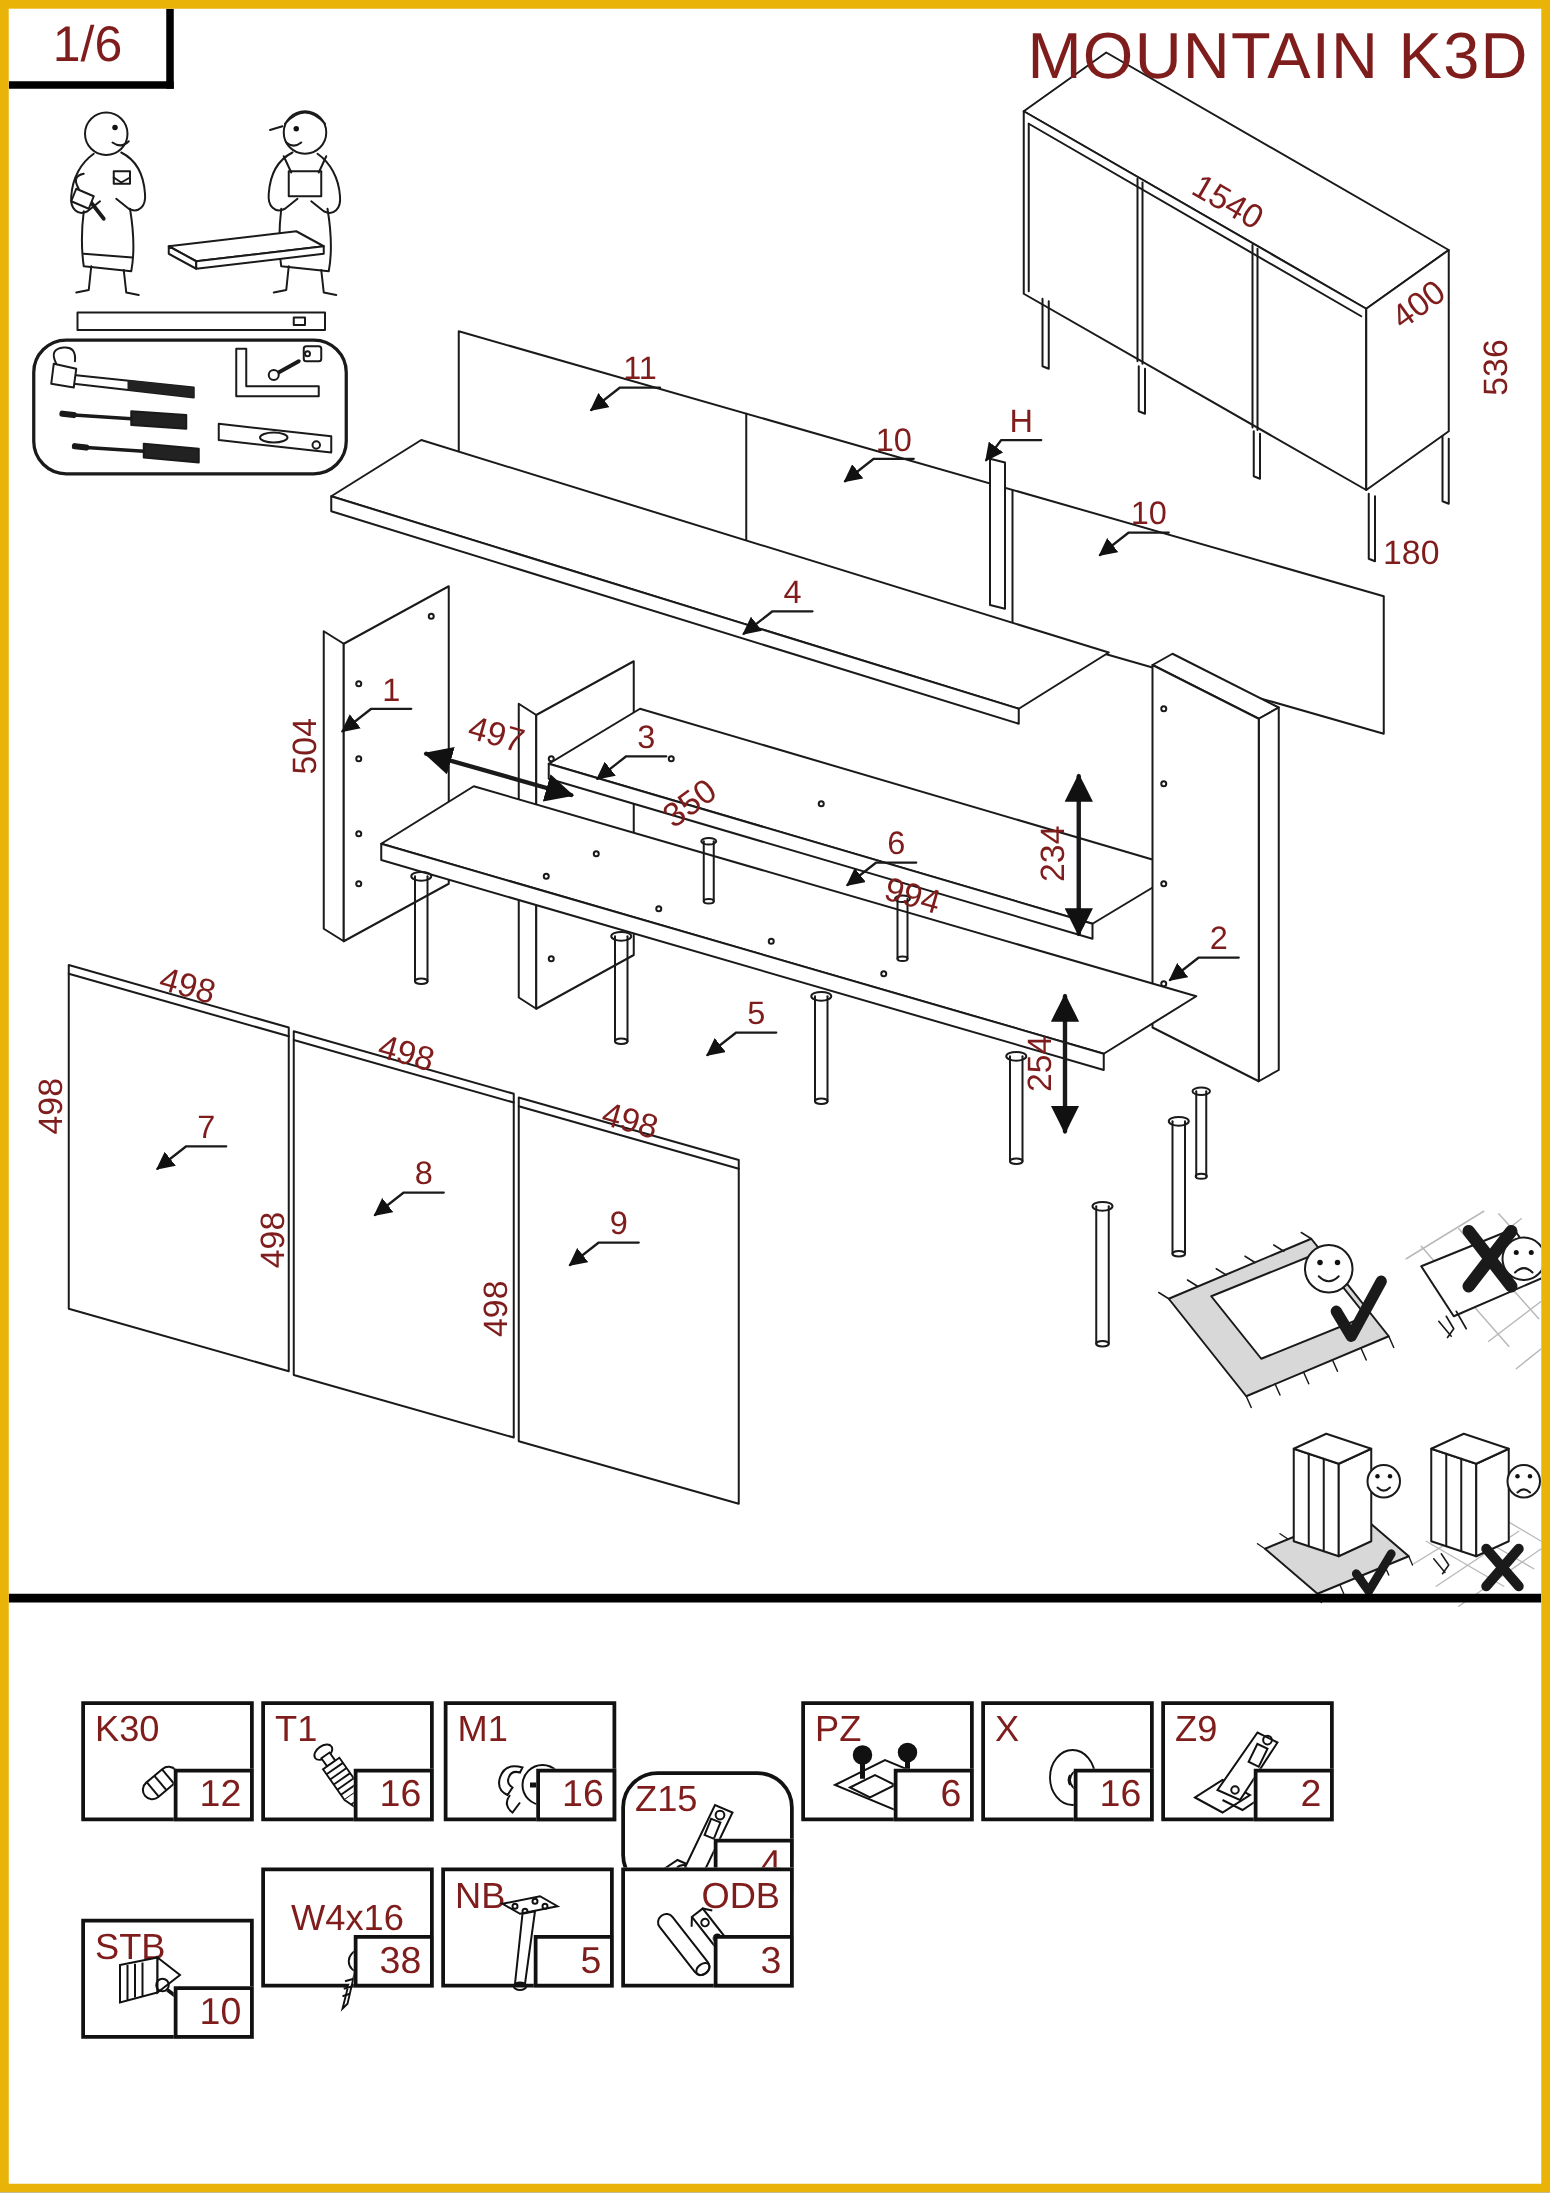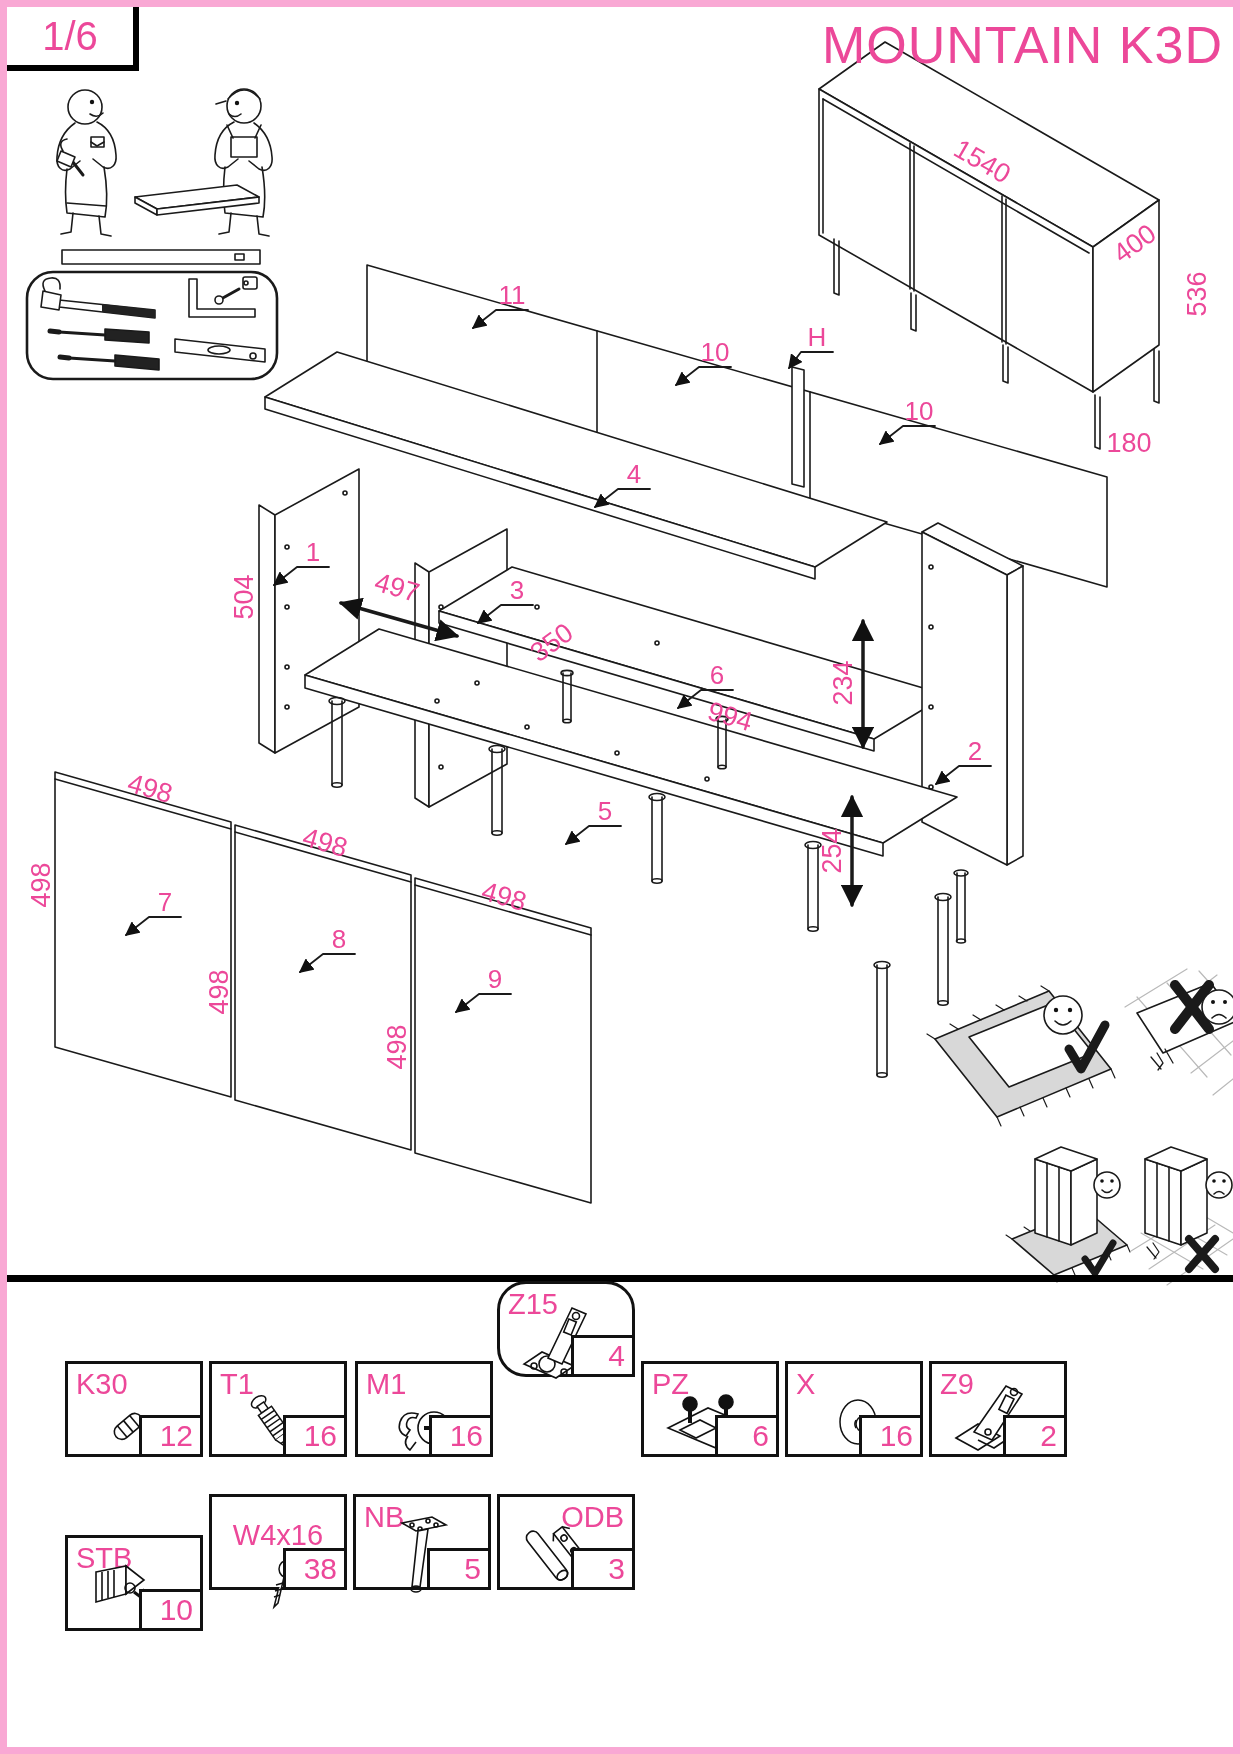--- a/index.html
+++ b/index.html
@@ -1,17 +1,17 @@
 <!DOCTYPE html>
 <html><head>
 <meta charset="utf-8">
 <style>
   html,body{margin:0;padding:0;background:#888;}
   #page{position:relative;width:1240px;height:1754px;background:#fff;box-sizing:border-box;
-        border:7px solid #f9a8d4;font-family:"Liberation Sans",sans-serif;color:#ec4899;overflow:hidden;}
+        border:7px solid #eab308;font-family:"Liberation Sans",sans-serif;color:#7f1d1d;overflow:hidden;}
   #art{position:absolute;left:0;top:0;width:1226px;height:1740px;}
   .pagenum{position:absolute;left:0;top:0;width:126px;height:58px;background:#fff;
            border-right:6px solid #000;border-bottom:6px solid #000;
            display:flex;align-items:center;justify-content:center;font-size:40px;}
   .title{position:absolute;top:8px;right:10px;font-size:52px;letter-spacing:1px;}
   .lbl{position:absolute;font-size:27px;white-space:nowrap;transform:translate(-50%,-50%);}
   .callout{position:absolute;font-size:26px;white-space:nowrap;transform:translate(-50%,-50%);}
   .divider{position:absolute;left:0;top:1268px;width:1226px;height:7px;background:#000;}
   .cell{position:absolute;width:138px;height:96px;border:3px solid #111;background:#fff;box-sizing:border-box;}
   .code{position:absolute;left:8px;top:4px;font-size:29px;}
@@ -394,21 +394,21 @@
   <div class="cell" style="left:348px;top:1354px;text-align:center;">
     <span class="code">M1</span>
     <svg class="cicon" width="90" height="76" viewBox="0 0 90 76" stroke="#111" fill="none" stroke-width="1.6">
       <circle cx="56" cy="40" r="16" fill="#fff"></circle>
       <path d="M56,30 v20 M46,40 h20" stroke-width="4"></path>
       <path d="M40,26 q-14,-4 -18,8 q-3,10 6,14 l4,-6 q-5,-3 -3,-8 q2,-6 9,-4 z" fill="#fff"></path>
       <path d="M30,48 q-6,8 2,14 l6,-8" fill="#fff"></path>
     </svg>
     <span class="qty">16</span>
   </div>
-  <div class="cell" style="left:490px;top:1274px;border-radius:29px;">
+  <div class="cell" style="left:490px;top:1410px;border-radius:29px;">
     <span class="code">Z15</span>
     <svg class="cicon" width="100" height="92" viewBox="0 0 100 92" stroke="#111" fill="none" stroke-width="1.6" style="left:14px;top:14px;">
       <polygon points="10,66 42,80 60,68 28,54" fill="#fff"></polygon>
       <circle cx="33" cy="66" r="8"></circle>
       <polygon points="34,60 58,10 72,16 48,66" fill="#fff"></polygon>
       <rect x="52" y="22" width="8" height="14" transform="rotate(22 56 29)"></rect>
       <circle cx="62" cy="18" r="3.5"></circle>
         <circle cx="20" cy="68" r="3"></circle>
         <circle cx="50" cy="74" r="3"></circle>
     </svg>

